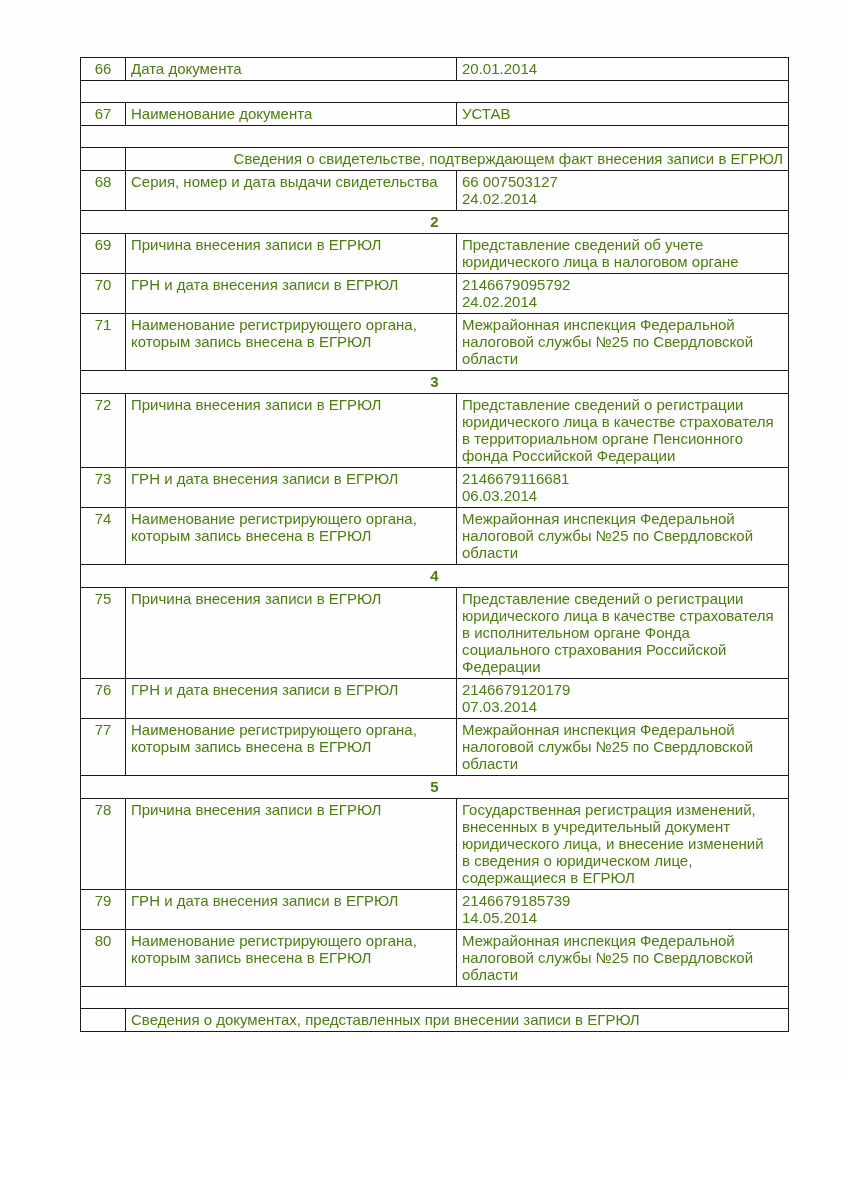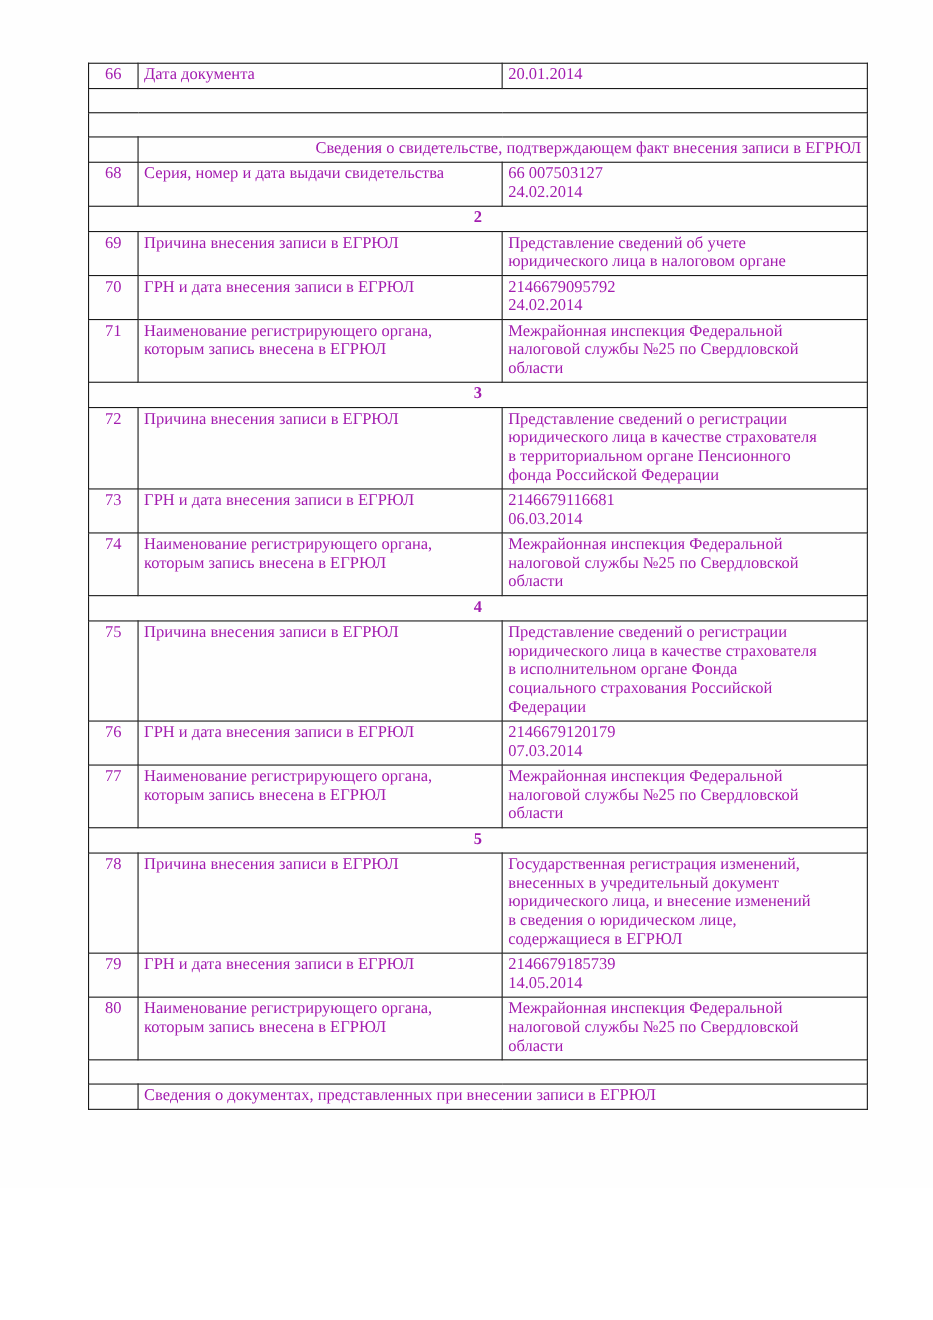--- a/index.html
+++ b/index.html
@@ -5,22 +5,22 @@
   html, body {
     margin: 0;
     padding: 0;
     background: #ffffff;
   }
   .page {
     position: relative;
     width: 848px;
     height: 1080px;
     background: #fefefe;
-    font-family: Liberation Serif, serif;
-    color: #a21caf;
+    font-family: Liberation Sans, sans-serif;
+    color: #4d7c0f;
     overflow: hidden;
   }
   table.egrul {
     position: absolute;
     left: 80px;
     top: 57px;
     width: 708px;
     border-collapse: collapse;
     table-layout: fixed;
   }
@@ -76,20 +76,25 @@
     </colgroup>
     <tbody>
         <tr>
           <td class="c-num">66</td>
           <td class="c-label">Дата документа</td>
           <td class="c-value">20.01.2014</td>
         </tr>
         <tr class="spacer">
           <td colspan="3"></td>
         </tr>
+        <tr>
+          <td class="c-num">67</td>
+          <td class="c-label">Наименование документа</td>
+          <td class="c-value">УСТАВ</td>
+        </tr>
         <tr class="spacer">
           <td colspan="3"></td>
         </tr>
         <tr>
           <td class="c-num"></td>
           <td class="sec-h center" colspan="2">Сведения о свидетельстве, подтверждающем факт внесения записи в ЕГРЮЛ</td>
         </tr>
         <tr>
           <td class="c-num">68</td>
           <td class="c-label">Серия, номер и дата выдачи свидетельства</td>

